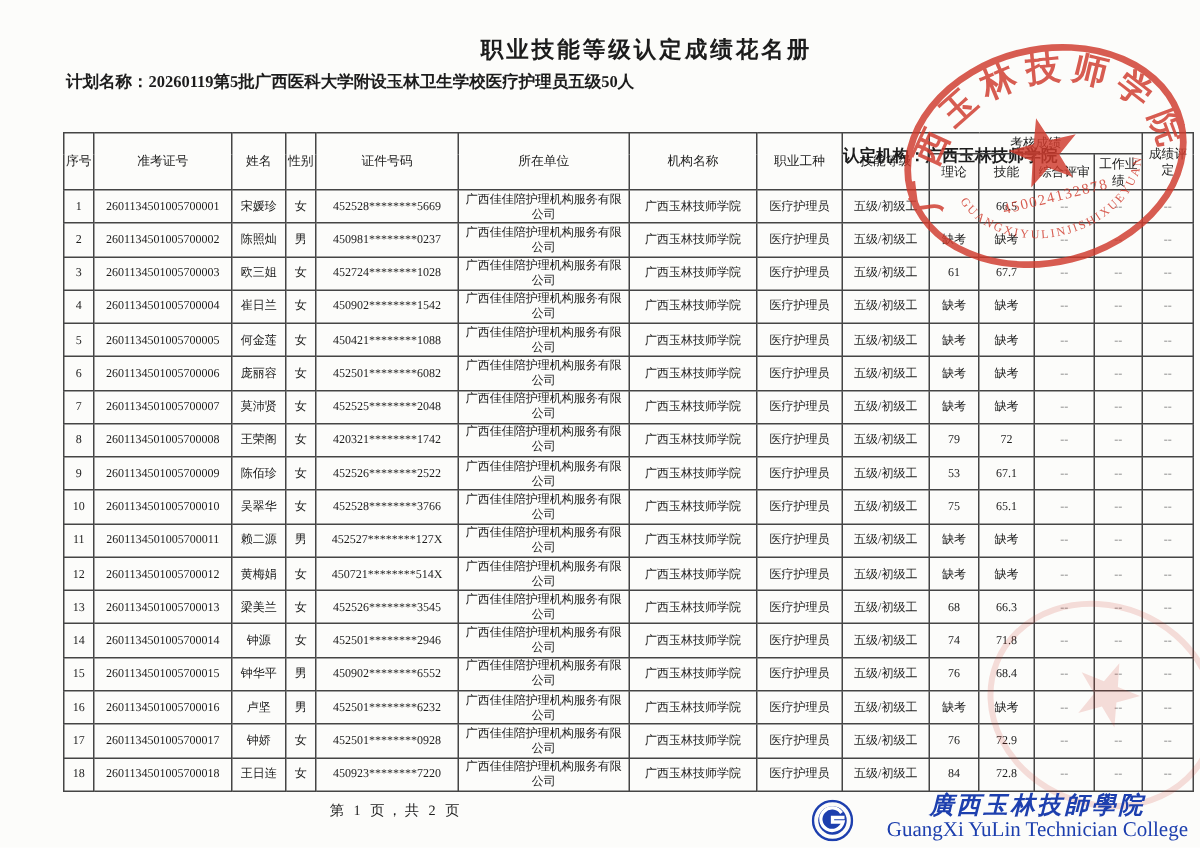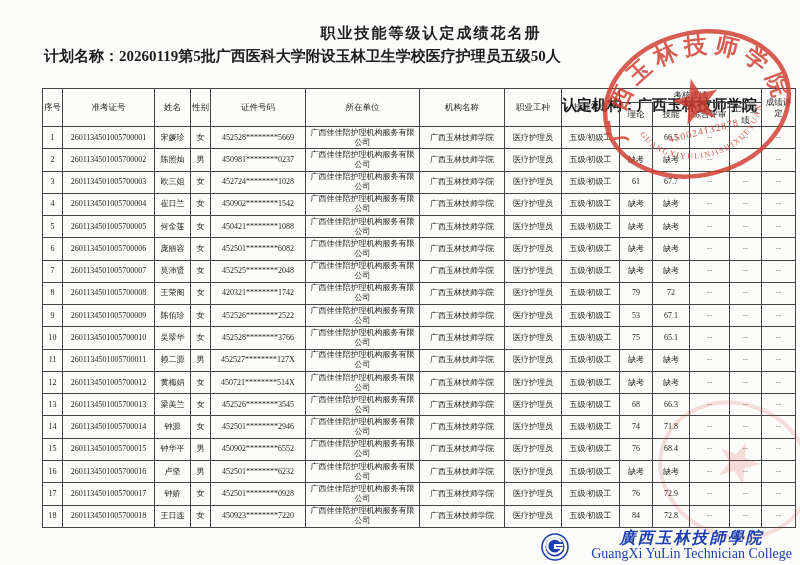--- a/index.html
+++ b/index.html
@@ -6,21 +6,21 @@
   .page{
     position:relative; width:800px; height:565px;
     background:#fcfcfa;
     font-family:"Liberation Serif","DejaVu Serif",serif;
     color:#1c1c1c; overflow:hidden;
   }
   .doc-title{
     position:absolute; top:24px; left:0; width:100%;
     text-align:center; font-size:15px; font-weight:bold; letter-spacing:2px;margin-left:31px;
   }
-  .meta{ position:absolute; font-size:15px; font-weight:bold; white-space:nowrap;}
+  .meta{ position:absolute; font-size:11px; font-weight:bold; white-space:nowrap;}
   .meta-name{ left:44px; top:47px; }
   .meta-code{ left:44px; top:68px; }
   .meta-org { left:562px; top:68px;margin-top:28px; }
 
   table.roster{
     position:absolute; left:42px; top:88px; width:753px; height:440px;
     border-collapse:collapse; table-layout:fixed; font-size:8px;
   }
   .roster th, .roster td{
     border:1px solid #454545; text-align:center; vertical-align:middle;
@@ -393,20 +393,21 @@
       <td>五级/初级工</td>
       <td>84</td>
       <td>72.8</td>
       <td class="dash">--</td>
       <td class="dash">--</td>
       <td class="dash">--</td>
     </tr>
       </tbody>
   </table>
 
+  <div class="page-footer">第 1 页，共 2 页</div>
 
   <svg class="seal" viewBox="0 0 196 152">
     <ellipse cx="98" cy="76" rx="93" ry="71" fill="none" stroke="#d03a2c" stroke-width="4.5"></ellipse>
     <defs>
       <path id="arcTop" d="M 22,86 A 76,60 0 1 1 174,86" fill="none"></path>
       <path id="arcBot" d="M 34,80 A 64,50 0 0 0 162,80" fill="none"></path>
     </defs>
     <text font-size="23" fill="#d03a2c" font-weight="bold" letter-spacing="6">
       <textPath href="#arcTop" startOffset="50%" text-anchor="middle">广西玉林技师学院</textPath>
     </text>

